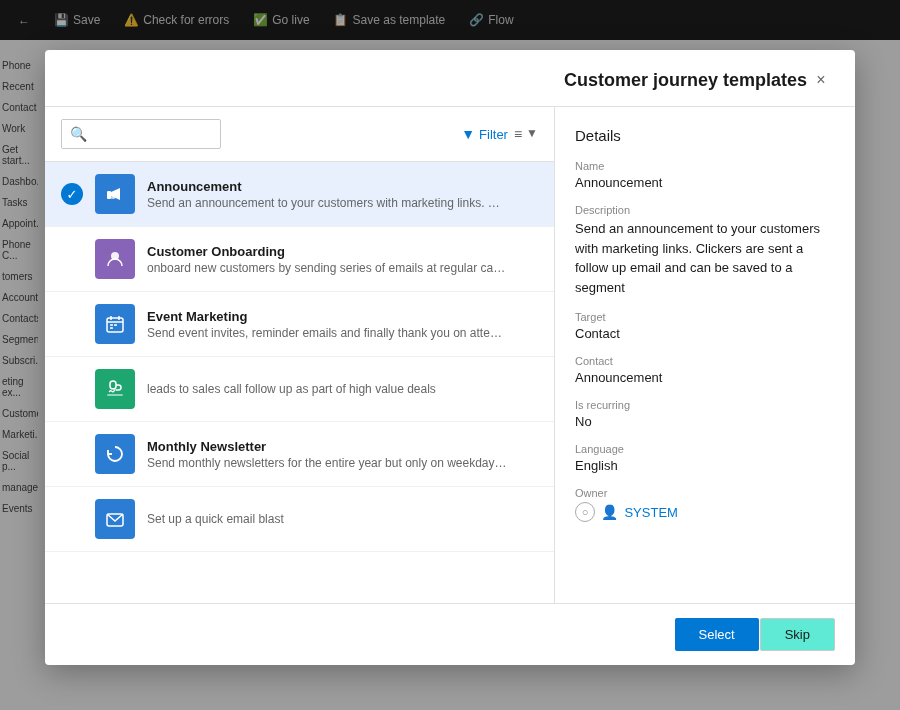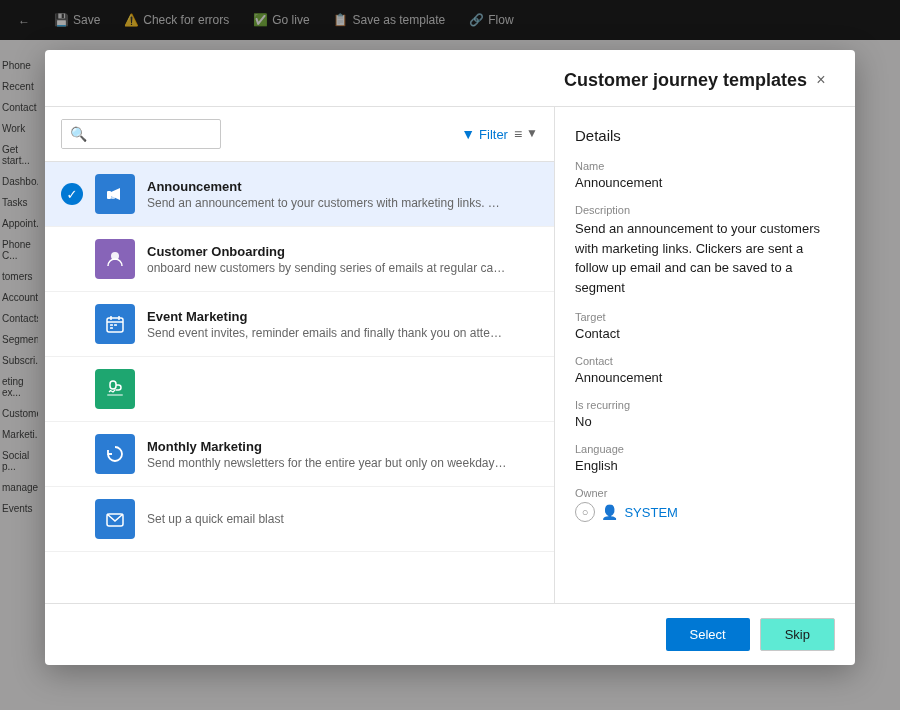--- a/index.html
+++ b/index.html
@@ -275,21 +275,21 @@
       color: #0078d4;
       font-size: 13px;
       font-weight: 500;
     }
 
     
     .modal-footer {
       padding: 14px 20px;
       display: flex;
       justify-content: flex-end;
-      gap: 10px;
+      gap: 1px;
       border-top: 1px solid #e0e0e0;
     }
 
     .btn-select {
       background: #0078d4;
       color: white;
       border: none;
       padding: 8px 24px;
       font-size: 13px;
       font-weight: 500;
@@ -461,33 +461,34 @@
           <div style="width:22px; flex-shrink:0;"></div>
           <div class="template-icon" style="background:#1ea670;">
             <svg width="22" height="22" viewBox="0 0 22 22" fill="none">
               <path d="M6 6a3 3 0 0 1 3-3h0a3 3 0 0 1 3 3v2a3 3 0 0 1-3 3h0a3 3 0 0 1-3-3V6z" fill="none" stroke="white" stroke-width="1.5"></path>
               <path d="M12 7h2.5a2.5 2.5 0 0 1 0 5H12" stroke="white" stroke-width="1.5" fill="none"></path>
               <path d="M5 14l1.5-1.5L9 14l2.5-2.5" stroke="white" stroke-width="1.2" fill="none"></path>
               <rect x="3" y="16" width="16" height="2" rx="1" fill="white" opacity="0.5"></rect>
             </svg>
           </div>
           <div class="template-info">
+            <div class="template-desc">leads to sales call follow up as part of high value deals</div>
           </div>
         </div>
 
         <div class="template-item">
           <div style="width:22px; flex-shrink:0;"></div>
           <div class="template-icon" style="background:#2b7cd3;">
             <svg width="22" height="22" viewBox="0 0 22 22" fill="none">
               <path d="M11 4 A7 7 0 1 1 4 11" stroke="white" stroke-width="1.8" fill="none"></path>
               <polyline points="4,7 4,11 8,11" stroke="white" stroke-width="1.8" fill="none" stroke-linejoin="round"></polyline>
             </svg>
           </div>
           <div class="template-info">
-            <div class="template-name">Monthly Marketing</div>
+            <div class="template-name">Monthly Newsletter</div>
             <div class="template-desc">Send monthly newsletters for the entire year but only on weekday afternoons</div>
           </div>
         </div>
 
         <div class="template-item">
           <div style="width:22px; flex-shrink:0;"></div>
           <div class="template-icon" style="background:#2b7cd3;">
             <svg width="22" height="22" viewBox="0 0 22 22" fill="none">
               <rect x="3" y="6" width="16" height="12" rx="2" fill="none" stroke="white" stroke-width="1.5"></rect>
               <polyline points="3,6 11,13 19,6" stroke="white" stroke-width="1.5" fill="none"></polyline>

